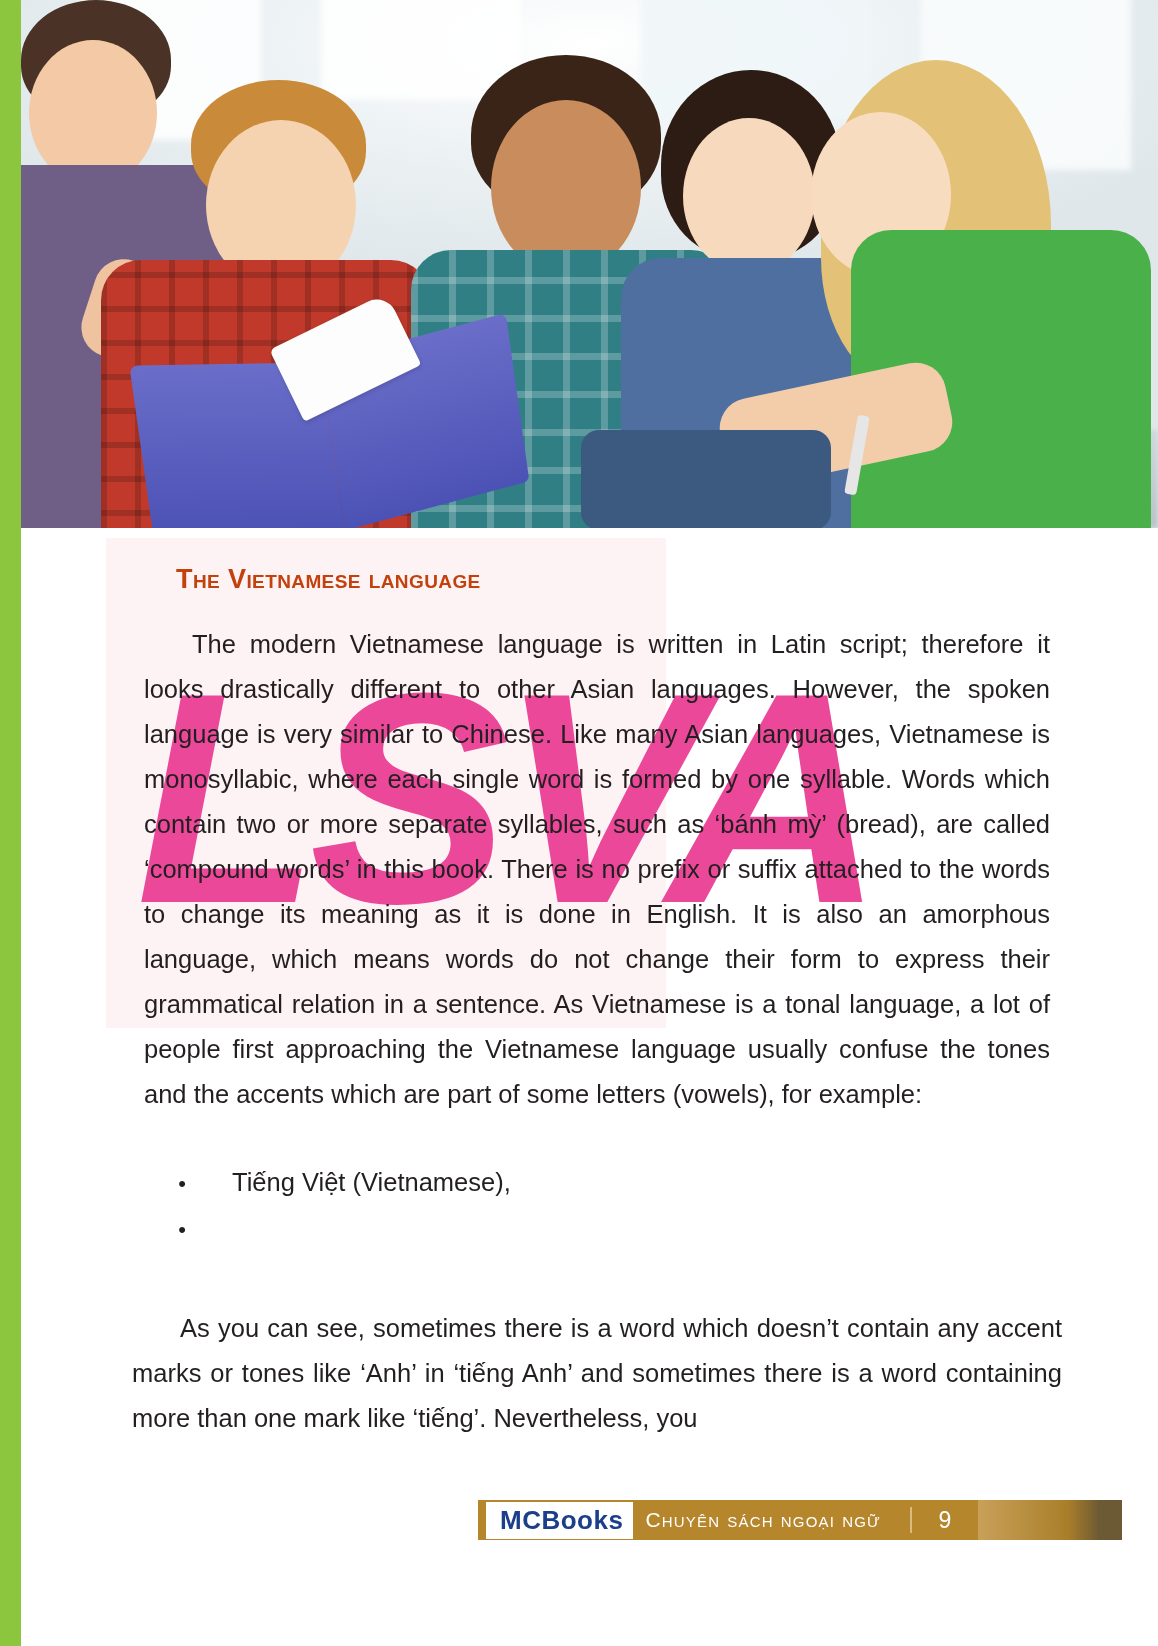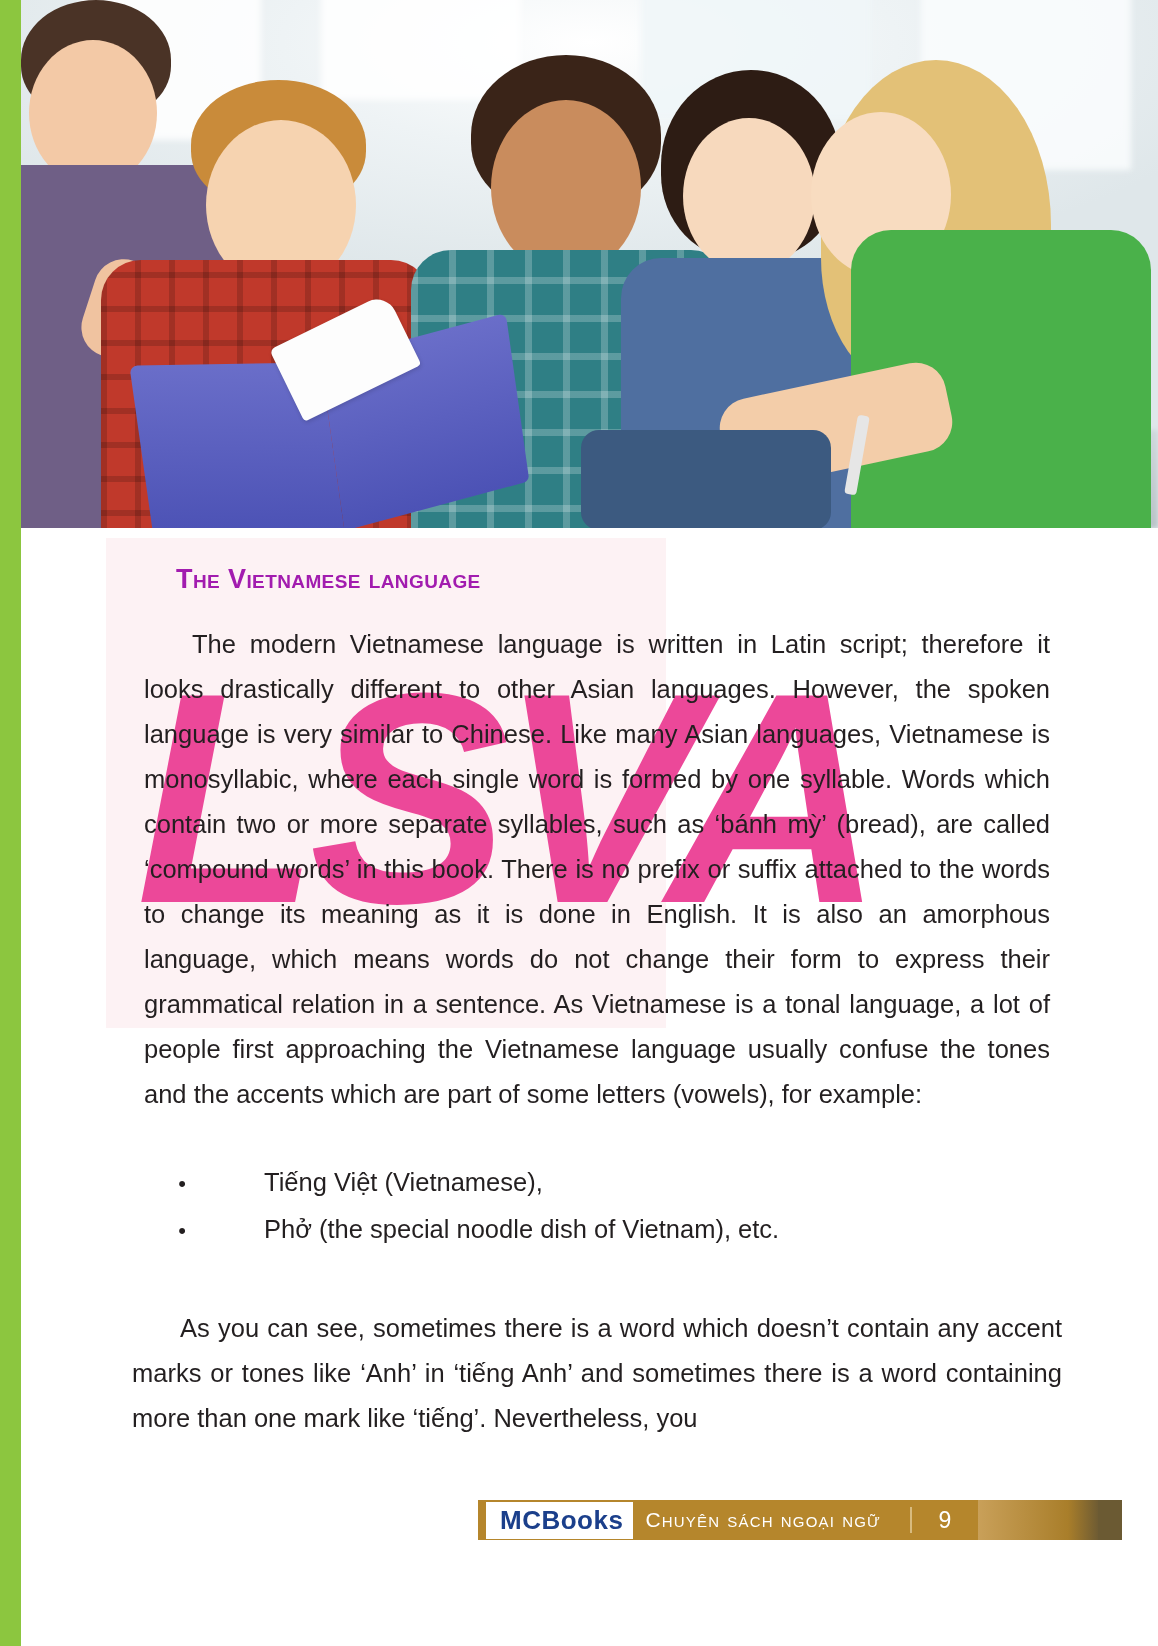--- a/index.html
+++ b/index.html
@@ -194,21 +194,21 @@
     position: absolute;
     left: 70px; top: 10px;
     width: 560px; height: 490px;
     background: #fdf2f4;
   }
 
   .heading {
     position: absolute;
     left: 140px;
     top: 36px;
-    color: #a21caf;
+    color: #c2410c;
     font-family: "Liberation Sans", sans-serif;
     font-weight: bold;
     font-size: 27px;
     font-variant: small-caps;
     letter-spacing: 0.4px;
   }
 
   .body-text {
     position: absolute;
     left: 96px;
@@ -234,21 +234,21 @@
   .bullet-row {
     display: flex;
     align-items: baseline;
     height: 47px;
   }
   .bullet-dot {
     width: 100px;
     text-align: center;
     font-size: 22px;
   }
-  .bullet-text { flex: 1; margin-left: 32px; }
+  .bullet-text { flex: 1; }
 
   .body-text-2 {
     position: absolute;
     left: 96px;
     top: 730px;
     width: 930px;
     font-size: 25.5px;
     line-height: 45px;
     color: #231f20;
     text-align: justify;
@@ -384,21 +384,20 @@
       <p class="indent">The modern Vietnamese language is written in Latin script; therefore it looks drastically different to other Asian languages. However, the spoken language is very similar to Chinese. Like many Asian languages, Vietnamese is monosyllabic, where each single word is formed by one syllable. Words which contain two or more separate syllables, such as ‘bánh mỳ’ (bread), are called ‘compound words’ in this book. There is no prefix or suffix attached to the words to change its meaning as it is done in English. It is also an amorphous language, which means words do not change their form to express their grammatical relation in a sentence. As Vietnamese is a tonal language, a lot of people first approaching the Vietnamese language usually confuse the tones and the accents which are part of some letters (vowels), for example:</p>
     </div>
 
     <div class="bullets">
       <div class="bullet-row">
         <span class="bullet-dot">•</span>
         <span class="bullet-text">Tiếng Việt (Vietnamese),</span>
       </div>
       <div class="bullet-row">
         <span class="bullet-dot">•</span>
-        <span class="bullet-text">Phở (the special noodle dish of Vietnam), etc.</span>
       </div>
     </div>
 
     <div class="body-text-2">
       <p>As you can see, sometimes there is a word which doesn’t contain any accent marks or tones like ‘Anh’ in ‘tiếng Anh’ and sometimes there is a word containing more than one mark like ‘tiếng’. Nevertheless, you</p>
     </div>
   </div>
 
   <div class="footer">
     <div class="footer-bar">

